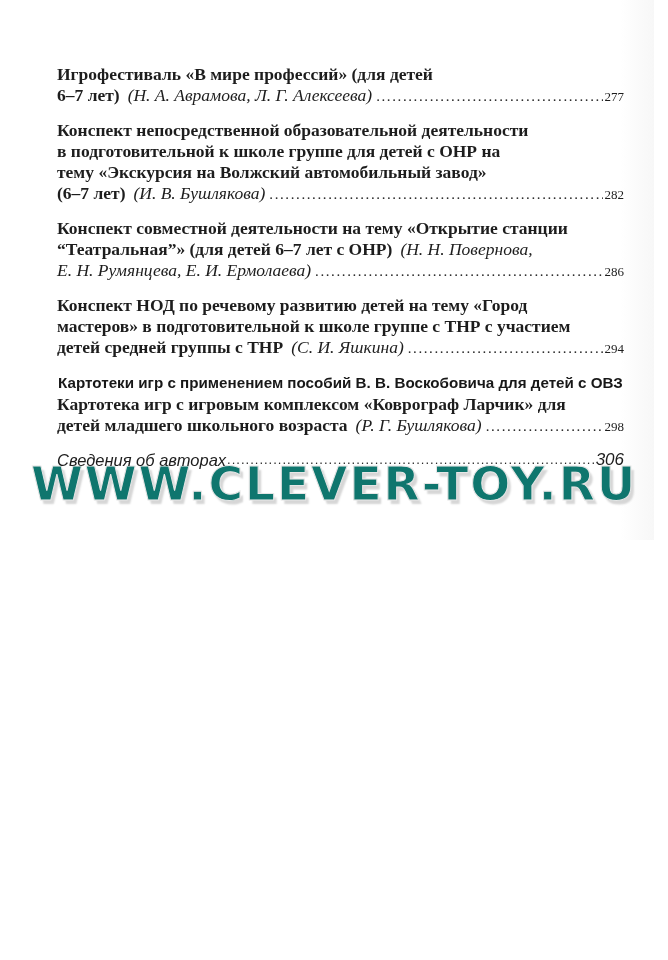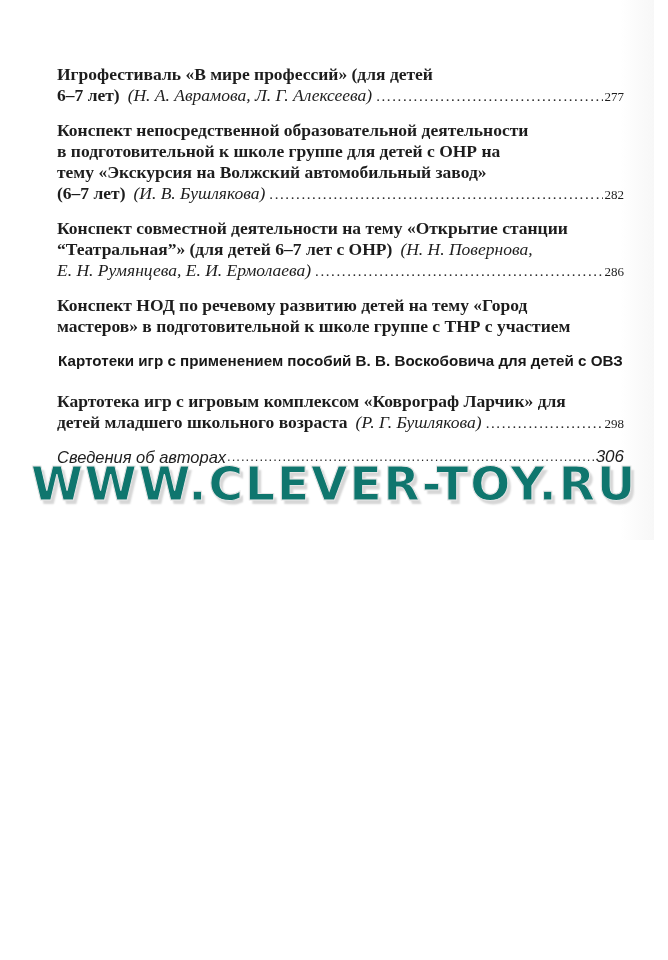--- a/index.html
+++ b/index.html
@@ -55,21 +55,21 @@
     content: "........................................................................................................................................................................";
   }
   .pg { font-weight: normal; font-size: 13px; }
   .heading {
     font-family: "Liberation Sans", "DejaVu Sans", sans-serif;
     font-weight: bold;
     font-size: 15.2px;
     line-height: 21px;
     text-align: center;
     white-space: nowrap;
-    margin: 4px -10px 20px -10px;
+    margin: 4px -10px 1px -10px;
     color: #181818;
   }
   .authors-line {
     display: flex;
     align-items: center;
     font-family: "Liberation Sans", "DejaVu Sans", sans-serif;
     font-style: italic;
     font-size: 16.5px;
     line-height: 20px;
     white-space: nowrap;
@@ -154,20 +154,26 @@
       </div>
     </div>
 
     <div class="entry">
       <div class="line">
         <span class="b">Конспект НОД по речевому развитию детей на тему «Город</span>
       </div>
       <div class="line">
         <span class="b">мастеров» в подготовительной к школе группе с ТНР с участием</span>
       </div>
+      <div class="line">
+        <span class="b">детей средней группы с ТНР</span>
+        <span class="i">(С. И. Яшкина)</span>
+        <span class="dots"></span>
+        <span class="pg">294</span>
+      </div>
     </div>
 
     <div class="heading">Картотеки игр с применением пособий В. В. Воскобовича для детей с ОВЗ</div>
 
     <div class="entry">
       <div class="line">
         <span class="b">Картотека игр с игровым комплексом «Коврограф Ларчик» для</span>
       </div>
       <div class="line">
         <span class="b">детей младшего школьного возраста</span>

